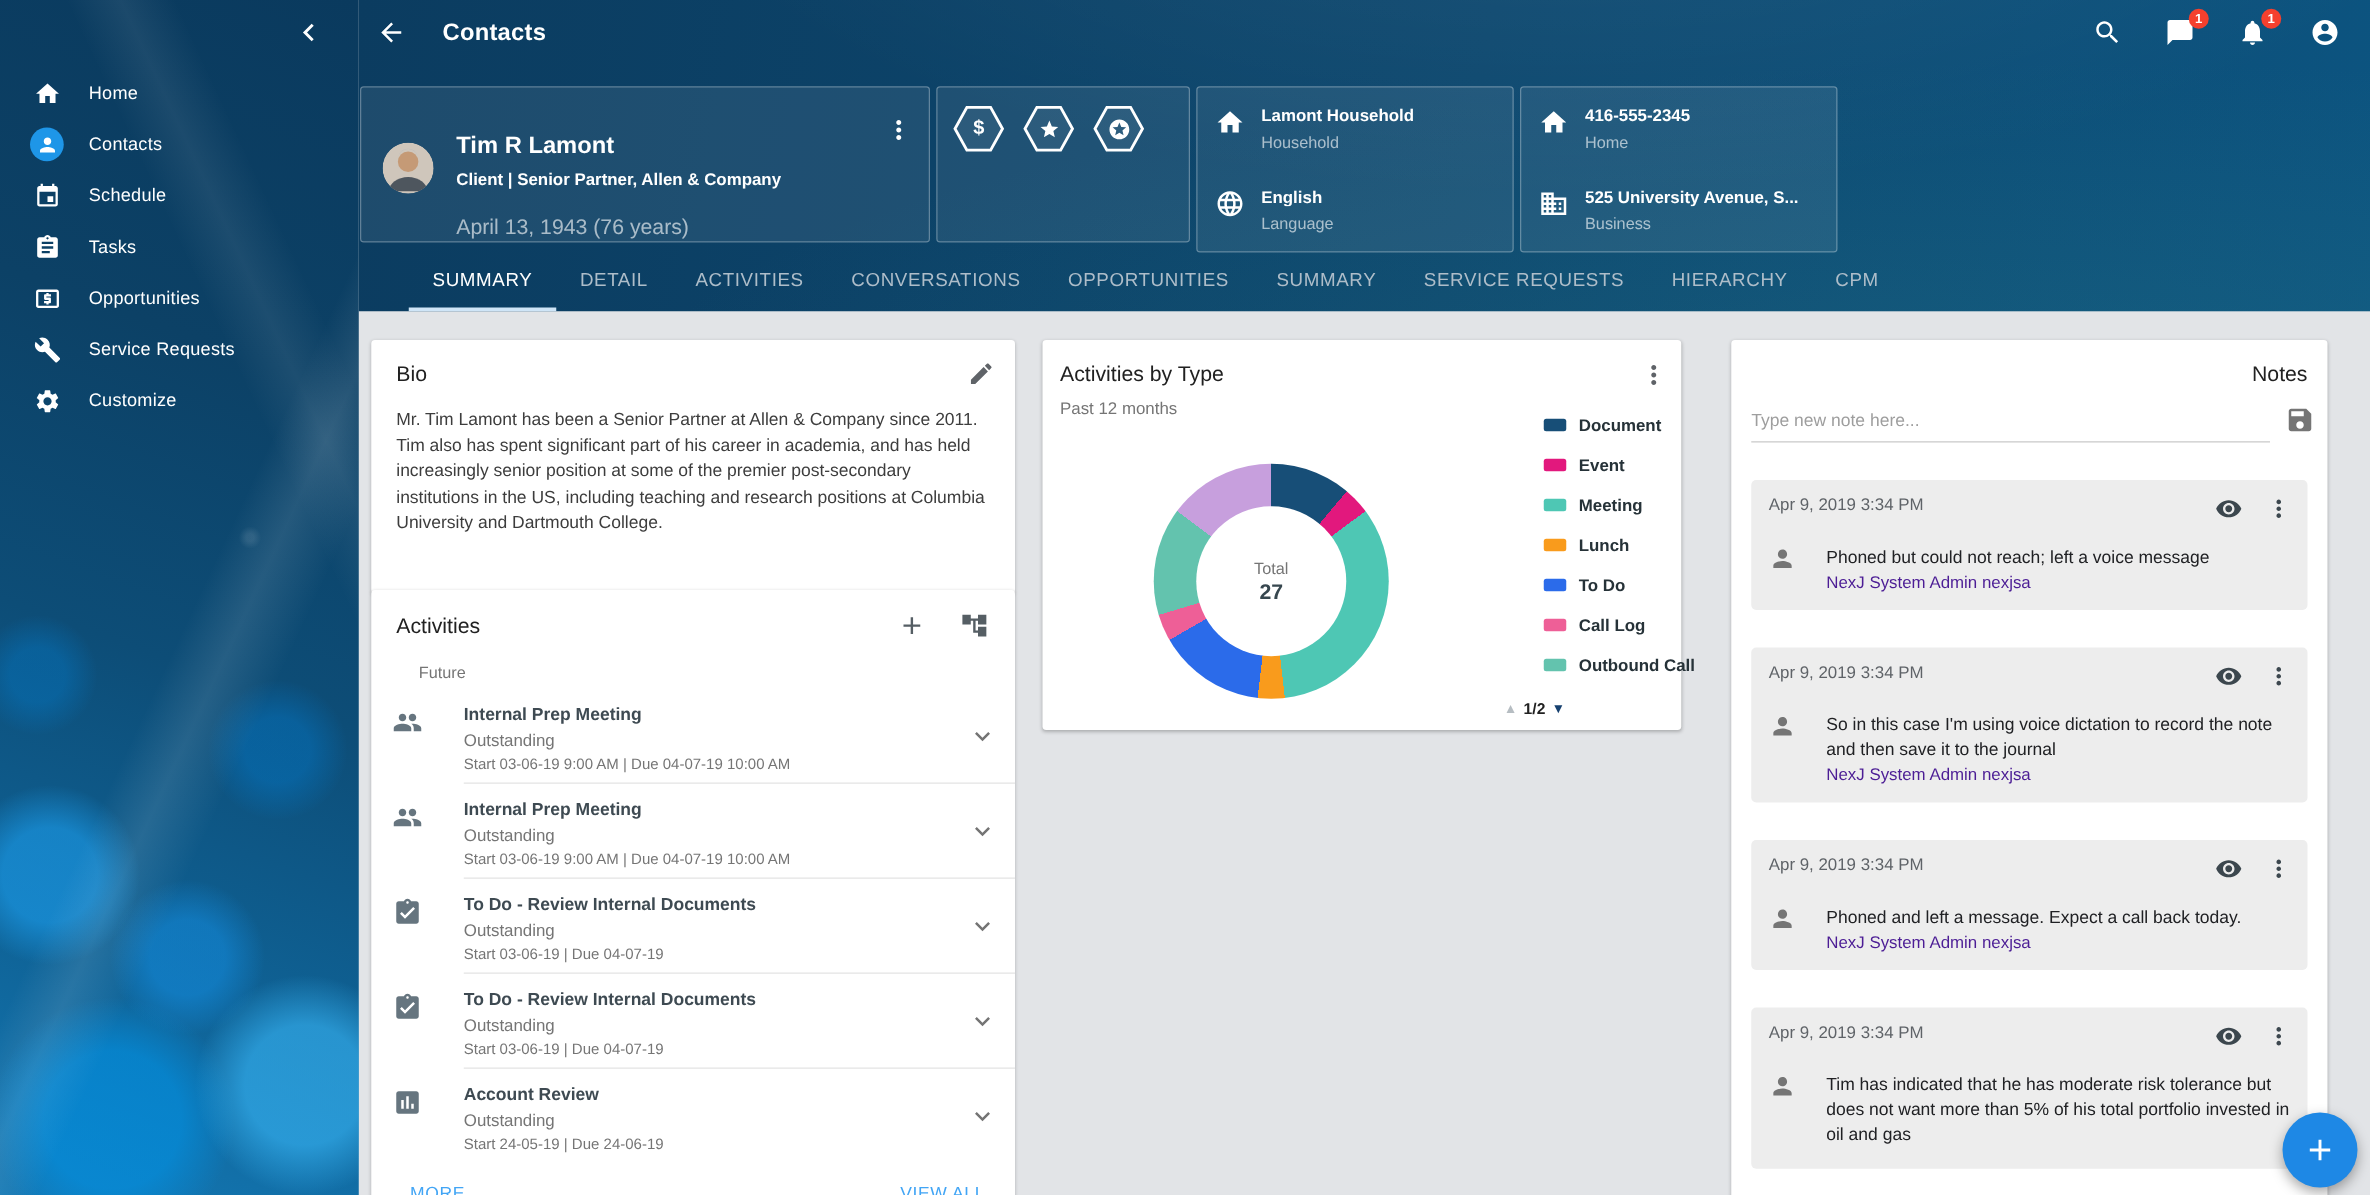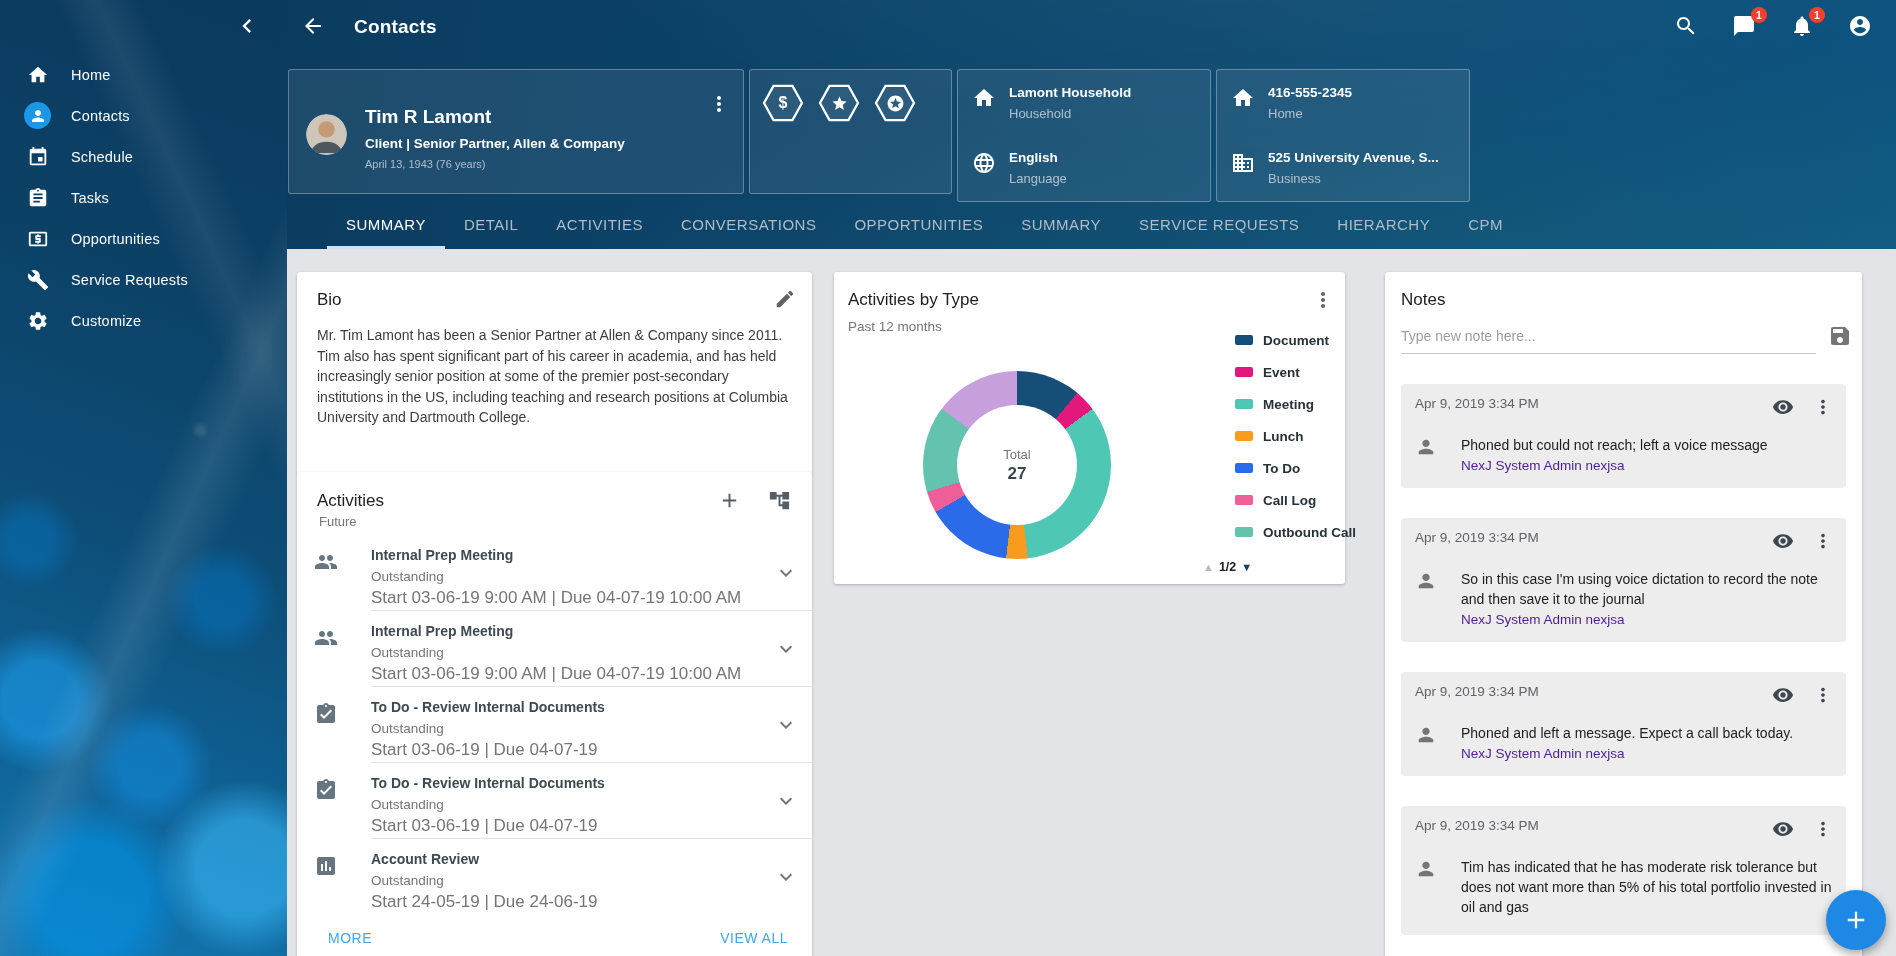--- a/index.html
+++ b/index.html
@@ -64,21 +64,21 @@
     background:#f4402e; color:#fff; border-radius:9px; font-size:10.5px; font-weight:700;
     display:flex; align-items:center; justify-content:center;
   }
 
   .cards-row { display:flex; gap:5px; padding-left:1px; margin-top:16px; align-items:flex-start; }
   .hcard { background:rgba(255,255,255,.08); border:1px solid rgba(255,255,255,.30); border-radius:3px; }
   .hcard.contact { width:456px; height:125px; position:relative; padding:36px 16px 0 76px; }
   .avatar { position:absolute; left:17px; top:44px; width:41px; height:41px; border-radius:50%; overflow:hidden; }
   .c-name { font-size:19px; font-weight:600; color:#fff; line-height:22px; }
   .c-role { font-size:13.5px; font-weight:600; color:#fff; margin-top:8px; }
-  .c-birth { font-size:11px; color:rgba(255,255,255,.62); margin-top:7px; }
+  .c-birth { font-size:17px; color:rgba(255,255,255,.62); margin-top:21px; }
   .c-kebab { position:absolute; right:12px; top:22px; width:24px; height:24px; color:#fff; cursor:pointer; }
 
   .hcard.badges { width:203px; height:125px; padding:14px 0 0 12px; display:flex; gap:14px; }
   .hex { position:relative; width:42px; height:38px; color:#fff; }
   .hex .glyph { position:absolute; inset:0; display:flex; align-items:center; justify-content:center; font-size:16px; font-weight:700; color:#fff; }
   .hex .glyph .ic { width:17px; height:17px; }
 
   .hcard.info { width:254px; height:133px; padding:15px 14px; display:flex; flex-direction:column; justify-content:space-between; }
   .irow { display:flex; gap:13px; }
   .irow .ic { width:24px; height:24px; color:#fff; margin-top:1px; flex:none; }
@@ -101,29 +101,29 @@
   .bio-text { margin-top:15px; font-size:14px; line-height:20.5px; color:#3d3d3d; }
   .edit-btn { position:absolute; right:16px; top:16px; width:22px; height:22px; color:#5f6368; cursor:pointer; }
   .edit-btn .ic { width:22px; height:22px; }
 
   #activities-card { left:10px; top:223px; width:515px; height:512px; padding-top:16px; }
   .act-header { height:26px; padding:0 20px; display:flex; align-items:center; }
   .act-header .spacer { flex:1; }
   .icon-btn { width:24px; height:24px; color:#555e64; cursor:pointer; }
   .icon-btn .ic { width:23px; height:23px; }
   .act-header .icon-btn + .icon-btn { margin-left:26px; }
-  .group-label { padding-left:22px; font-size:13px; color:#757575; }
+  .group-label { margin-top:16px; padding-left:38px; font-size:13px; color:#757575; }
   .act-list { margin-top:6px; }
   .act-item { position:relative; height:76px; padding:12px 44px 0 74px; }
   .act-item::after { content:""; position:absolute; left:74px; right:0; bottom:0; border-bottom:1px solid #e4e4e4; }
   .act-item:last-child::after { border:none; }
   .act-ic { position:absolute; left:17px; top:15px; width:24px; height:24px; color:#66757f; }
   .act-title { font-size:14px; font-weight:600; color:#3e4a52; }
   .act-status { margin-top:6px; font-size:13.5px; color:#757575; }
-  .act-dates { margin-top:4px; font-size:17px; color:#757575; }
+  .act-dates { margin-top:4px; font-size:12px; color:#757575; }
   .act-expand { position:absolute; right:14px; top:26px; width:24px; height:24px; color:#757575; cursor:pointer; }
   .act-footer { height:46px; display:flex; align-items:center; justify-content:space-between; padding:0 24px 0 31px; }
   .text-btn { font-size:14px; font-weight:500; letter-spacing:.5px; color:#42a5f5; cursor:pointer; }
 
   #chart-card { left:547px; top:23px; width:511px; height:312px; padding:18px 16px 0 14px; }
   .chart-sub { margin-top:9px; font-size:13.5px; color:#757575; }
   .chart-kebab { position:absolute; right:10px; top:16px; width:24px; height:24px; color:#5f6368; cursor:pointer; }
   .donut { position:absolute; left:89px; top:99px; width:188px; height:188px; border-radius:50%; }
   .donut-hole {
     position:absolute; left:34px; top:34px; width:120px; height:120px; border-radius:50%;
@@ -134,21 +134,21 @@
   .legend { position:absolute; left:401px; top:52px; }
   .lrow { display:flex; align-items:center; height:32px; }
   .lswatch { width:18px; height:10px; border-radius:2px; margin-right:10px; flex:none; }
   .llabel { font-size:13.5px; font-weight:600; color:#263238; white-space:nowrap; }
   .legend-pager { position:absolute; left:369px; top:288px; display:flex; align-items:center; gap:5px; }
   .pg-up { font-size:11px; color:#b6bdc2; cursor:pointer; }
   .pg-num { font-size:12.5px; font-weight:700; color:#212121; }
   .pg-down { font-size:11px; color:#16406f; cursor:pointer; }
 
   #notes-card { left:1098px; top:23px; width:477px; height:780px; padding-top:18px; }
-  #notes-card .card-title { padding:0 16px; }
+  #notes-card .card-title { padding:0 16px;text-align:right; }
   .note-input-row { display:flex; align-items:flex-end; margin:14px 8px 0 16px; }
   .note-input {
     flex:1; border:none; outline:none; background:transparent; border-bottom:1px solid #c9c9c9;
     font-family:inherit; font-size:14px; color:#212121; padding:4px 0 9px;
   }
   .note-input::placeholder { color:#9e9e9e; }
   .save-btn { width:24px; height:24px; color:#757575; margin:0 2px 6px 12px; cursor:pointer; flex:none; }
   .note { background:#ededed; border-radius:4px; margin:30px 16px 0; padding:12px 12px 15px 14px; }
   .note:first-of-type { margin-top:28px; }
   .note-head { display:flex; align-items:flex-start; }

